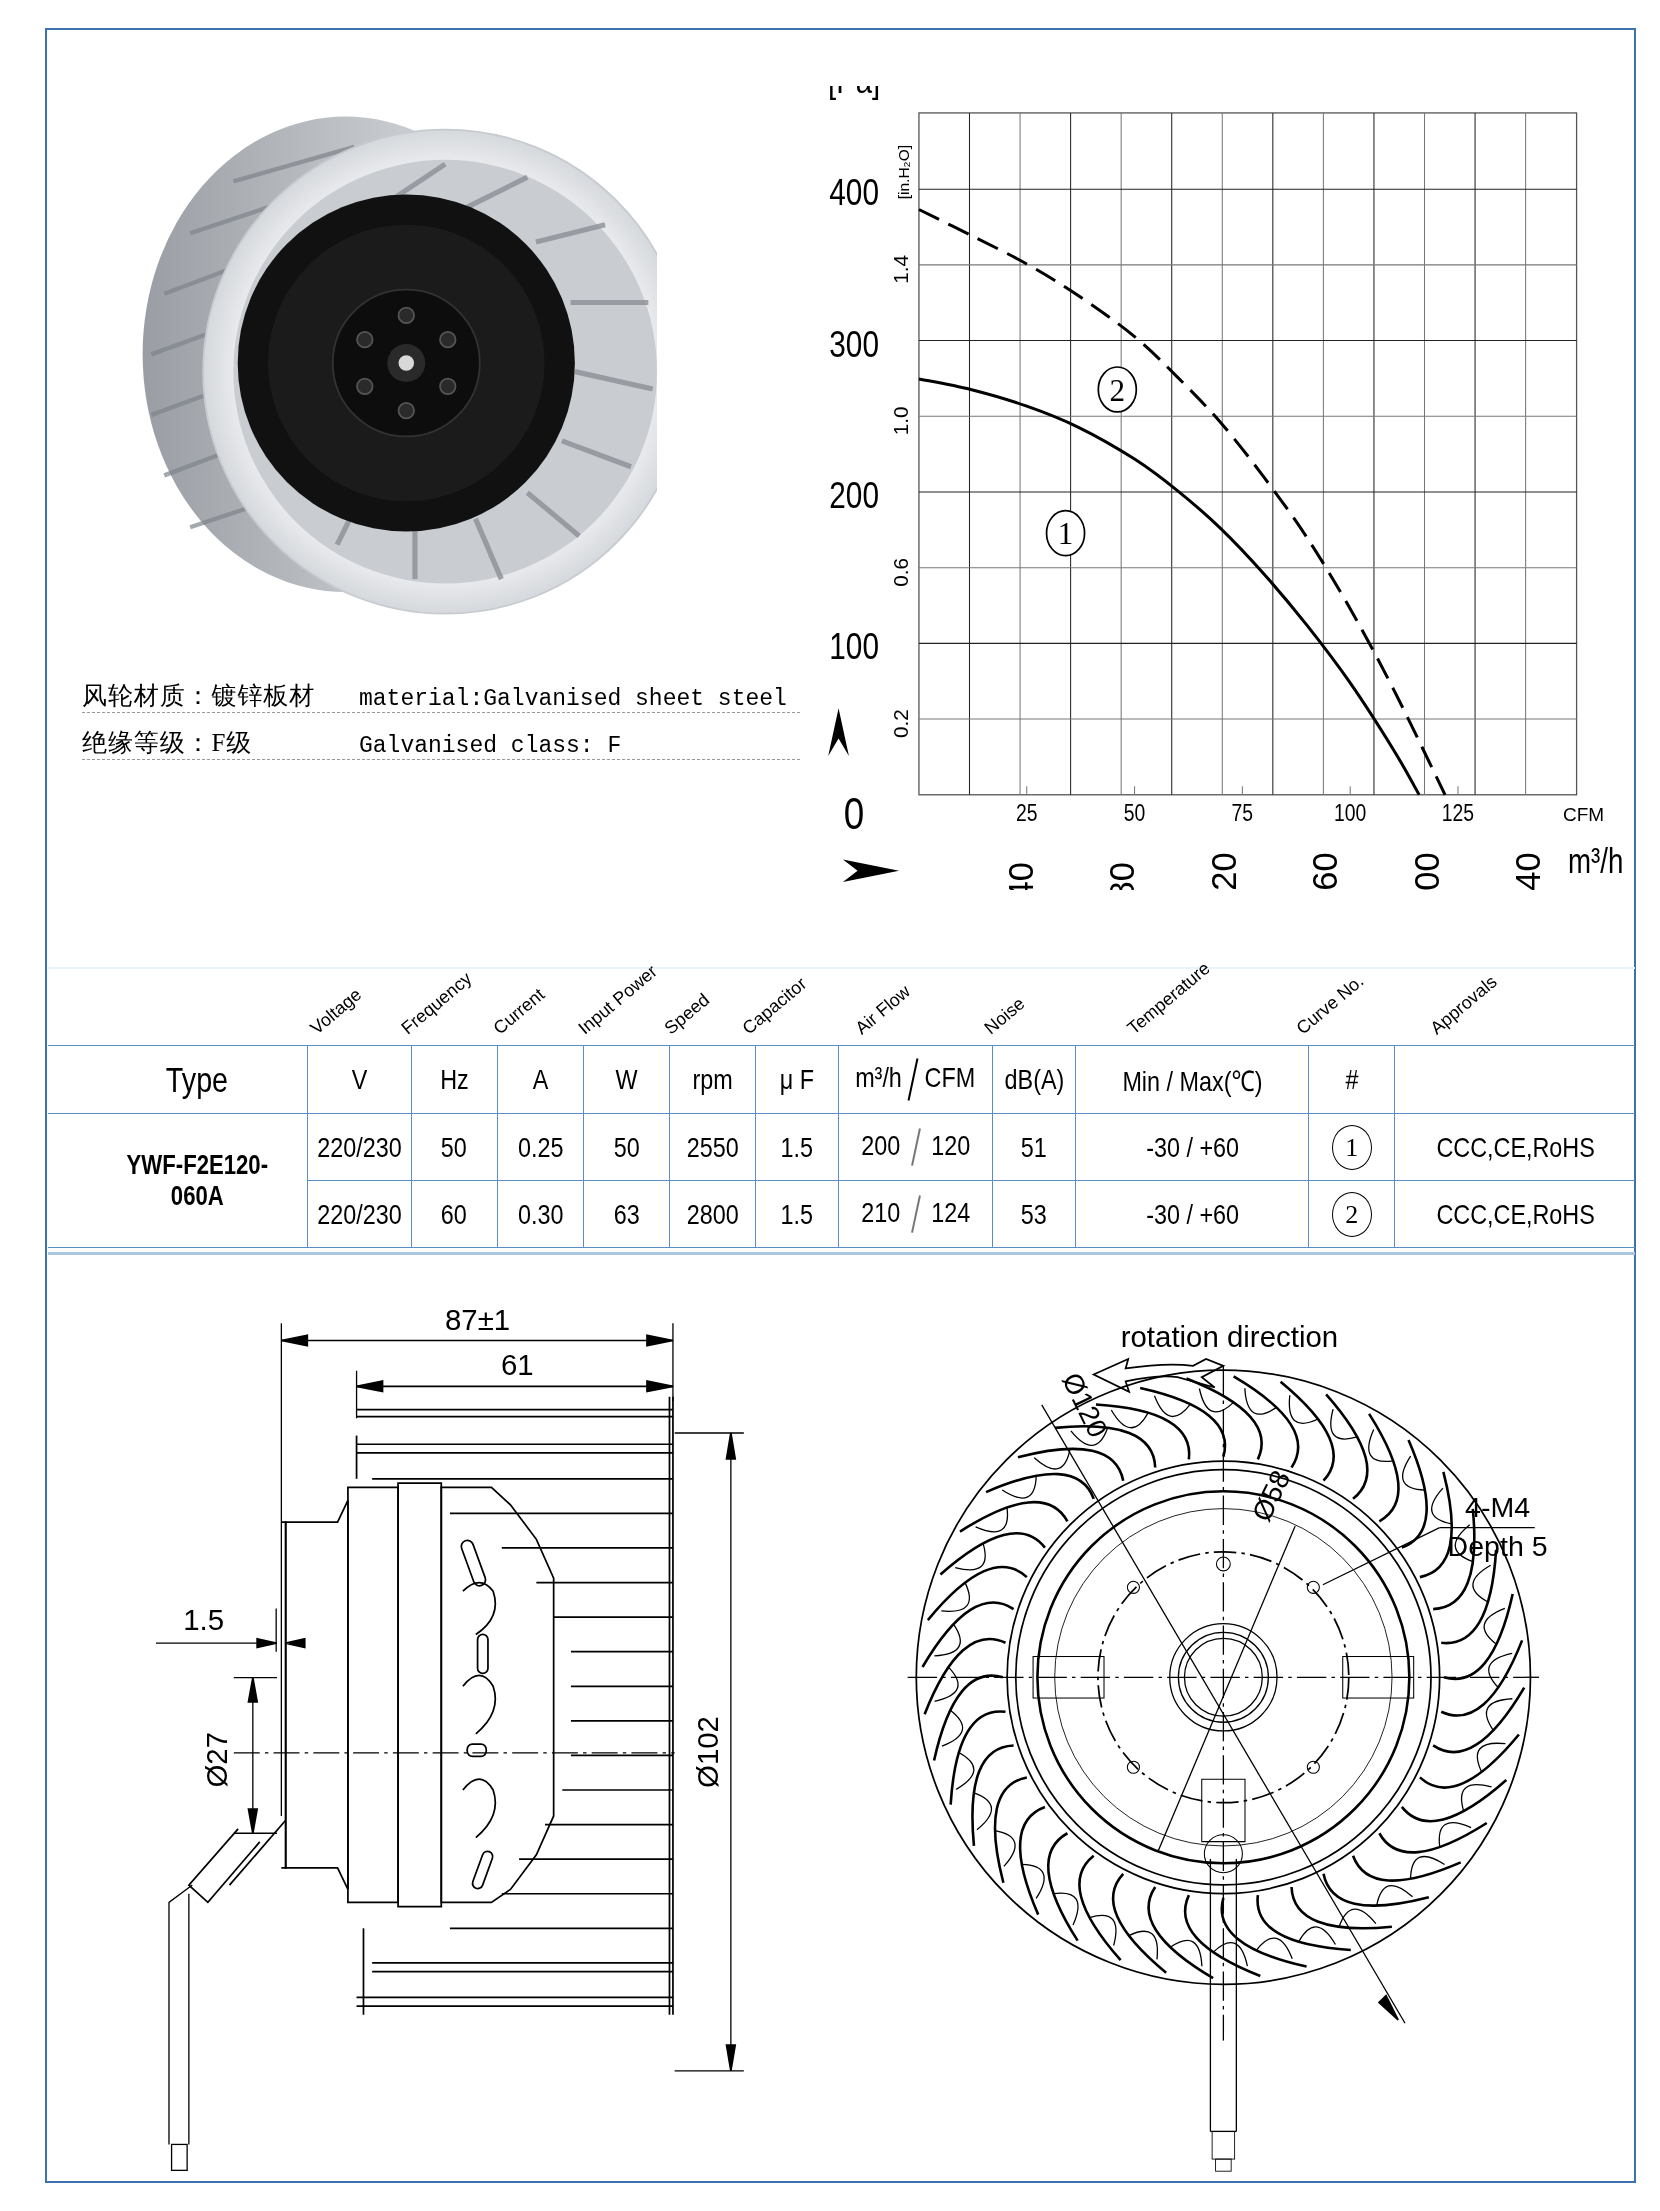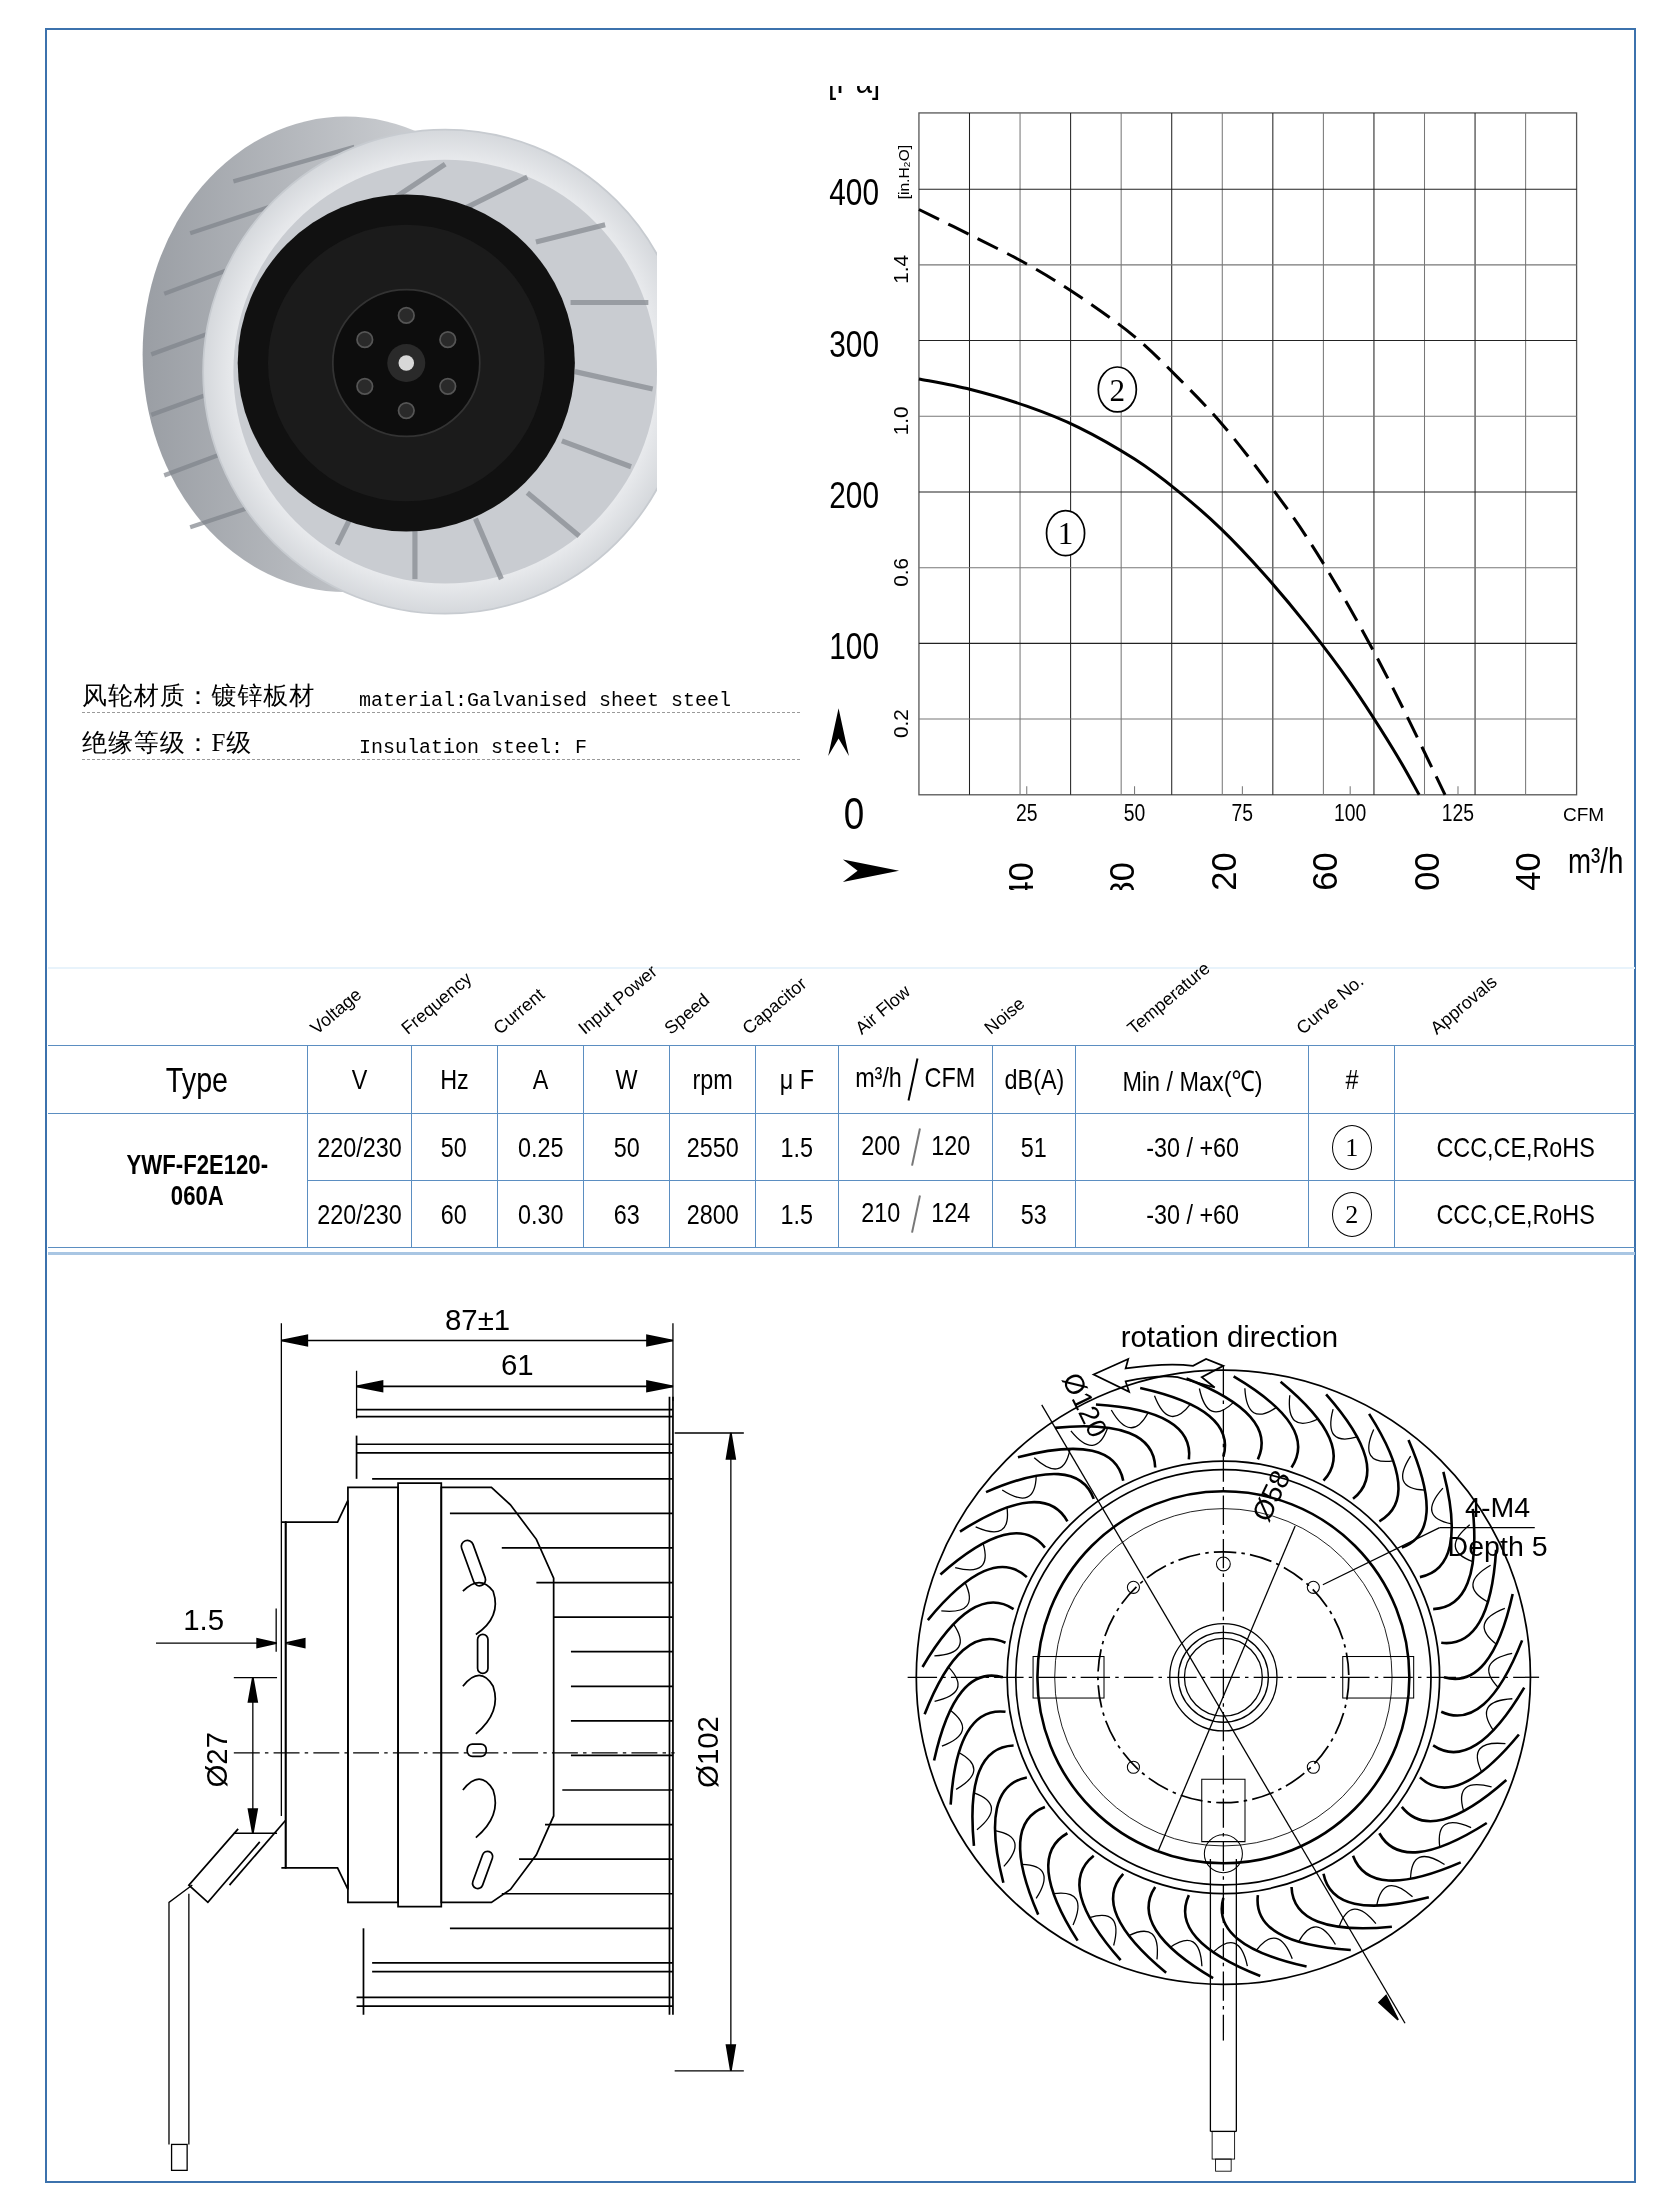--- a/index.html
+++ b/index.html
@@ -5,21 +5,21 @@
   html,body{margin:0;padding:0;background:#ffffff;}
   body{width:1660px;height:2212px;position:relative;overflow:hidden;font-family:"Liberation Sans",sans-serif;color:#000;}
   .frame{position:absolute;left:45px;top:28px;width:1591px;height:2155px;border:2.6px solid #3c72ad;box-sizing:border-box;}
   
   .photo{position:absolute;left:121px;top:95px;width:536px;height:536px;}
   
   .specs{position:absolute;left:82px;top:666px;width:718px;font-family:"Liberation Serif",serif;font-size:25px;}
   .spec-row{display:flex;height:46px;align-items:flex-end;border-bottom:0.9px dashed #9a9a9a;}
   .spec-row:last-child{border-bottom:0.9px dashed #9a9a9a;}
   .spec-cn{width:277px;letter-spacing:0.9px;}
-  .spec-en{font-family:"Liberation Mono",monospace;font-size:20px;}
+  .spec-en{font-family:"Liberation Mono",monospace;font-size:23px;}
   
   .chart{position:absolute;left:804px;top:86px;width:821px;height:804px;}
   .chart text{font-family:"Liberation Sans",sans-serif;}
   
   .tbl-top-line{position:absolute;left:48px;top:967px;width:1587px;height:1.7px;background:#e8f3fb;}
   .diag-head{position:absolute;top:968px;height:76px;}
   .diag-head span{position:absolute;bottom:5.2px;transform-origin:left bottom;transform:rotate(-40deg);font-size:18px;white-space:nowrap;font-stretch:condensed;}
   table.spec{position:absolute;left:48px;top:1045px;width:1587px;border-collapse:collapse;}
   table.spec td{border:1.3px solid #5b8ec1;text-align:center;font-size:28.5px;height:66px;padding:0;}
   table.spec tr.unit td{height:67px;}
@@ -91,21 +91,21 @@
   <circle cx="330" cy="310" r="9" fill="#d8d8d8"></circle>
 </svg>
 
 <div class="specs">
   <div class="spec-row">
     <span class="spec-cn">风轮材质：镀锌板材</span>
     <span class="spec-en">material:Galvanised sheet steel</span>
   </div>
   <div class="spec-row">
     <span class="spec-cn">绝缘等级：F级</span>
-    <span class="spec-en">Insulation steel: F</span>
+    <span class="spec-en">Galvanised class: F</span>
   </div>
 </div>
 
 <svg class="chart" id="perf-chart" viewBox="0 0 950 930">
   <g id="grid">
       <rect x="133" y="31" width="761" height="789" fill="none" stroke="#555" stroke-width="1.5"></rect>
       <line x1="191.5" y1="31" x2="191.5" y2="820" stroke="#222" stroke-width="1.2"></line>
       <line x1="250" y1="31" x2="250" y2="820" stroke="#777" stroke-width="1.2"></line>
       <line x1="308.5" y1="31" x2="308.5" y2="820" stroke="#222" stroke-width="1.2"></line>
       <line x1="367" y1="31" x2="367" y2="820" stroke="#777" stroke-width="1.2"></line>

